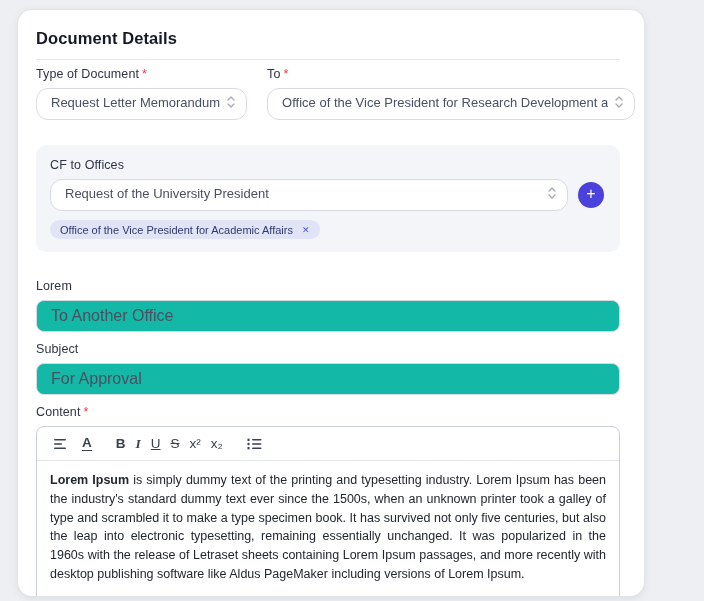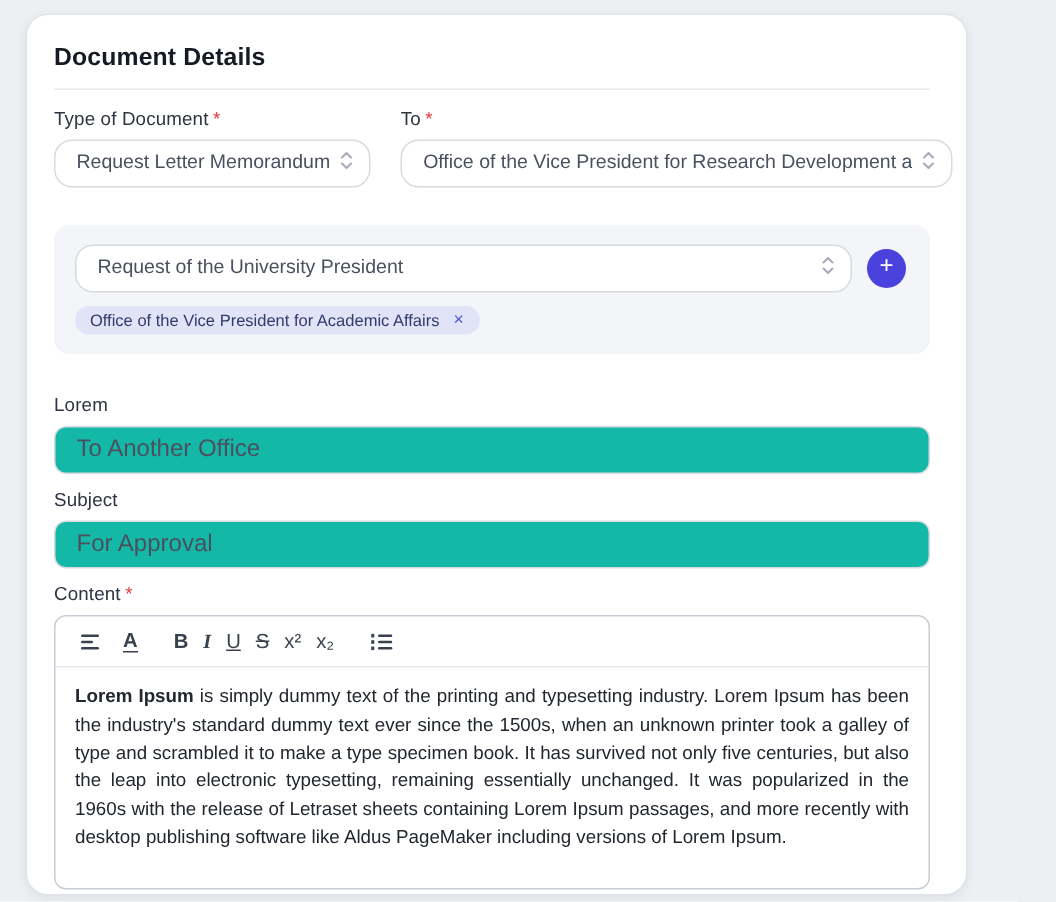--- a/index.html
+++ b/index.html
@@ -35,21 +35,21 @@
     font-size: 12.5px;
     color: #2e3442;
     margin-bottom: 7px;
     letter-spacing: .1px;
   }
   .req { color: #e5383b; margin-left: 3px; }
   .grid-2 {
     display: grid;
     grid-template-columns: 1fr 1fr;
     gap: 20px;
-    margin-top: 12px;
+    margin-top: 7px;
   }
   .select {
     height: 32px;
     border: 1px solid #d7dae1;
     border-radius: 12px;
     background: #fff;
     display: flex;
     align-items: center;
     padding: 0 10px 4px 14px;
     cursor: pointer;
@@ -184,20 +184,21 @@
         <span class="select-value">Office of the Vice President for Research Development a</span>
         <svg class="chev" width="10" height="14" viewBox="0 0 10 14">
             <path d="M2 5 L5 2 L8 5" fill="none" stroke="#a7acb8" stroke-width="1.4" stroke-linecap="round" stroke-linejoin="round"></path>
             <path d="M2 9 L5 12 L8 9" fill="none" stroke="#a7acb8" stroke-width="1.4" stroke-linecap="round" stroke-linejoin="round"></path>
           </svg>
       </div>
     </div>
   </div>
 
   <div class="cf-panel">
+    <div class="label">CF to Offices</div>
     <div class="cf-row">
       <div class="select">
         <span class="select-value">Request of the University President</span>
         <svg class="chev" width="10" height="14" viewBox="0 0 10 14">
             <path d="M2 5 L5 2 L8 5" fill="none" stroke="#a7acb8" stroke-width="1.4" stroke-linecap="round" stroke-linejoin="round"></path>
             <path d="M2 9 L5 12 L8 9" fill="none" stroke="#a7acb8" stroke-width="1.4" stroke-linecap="round" stroke-linejoin="round"></path>
           </svg>
       </div>
       <button class="add-btn">+</button>
     </div>

